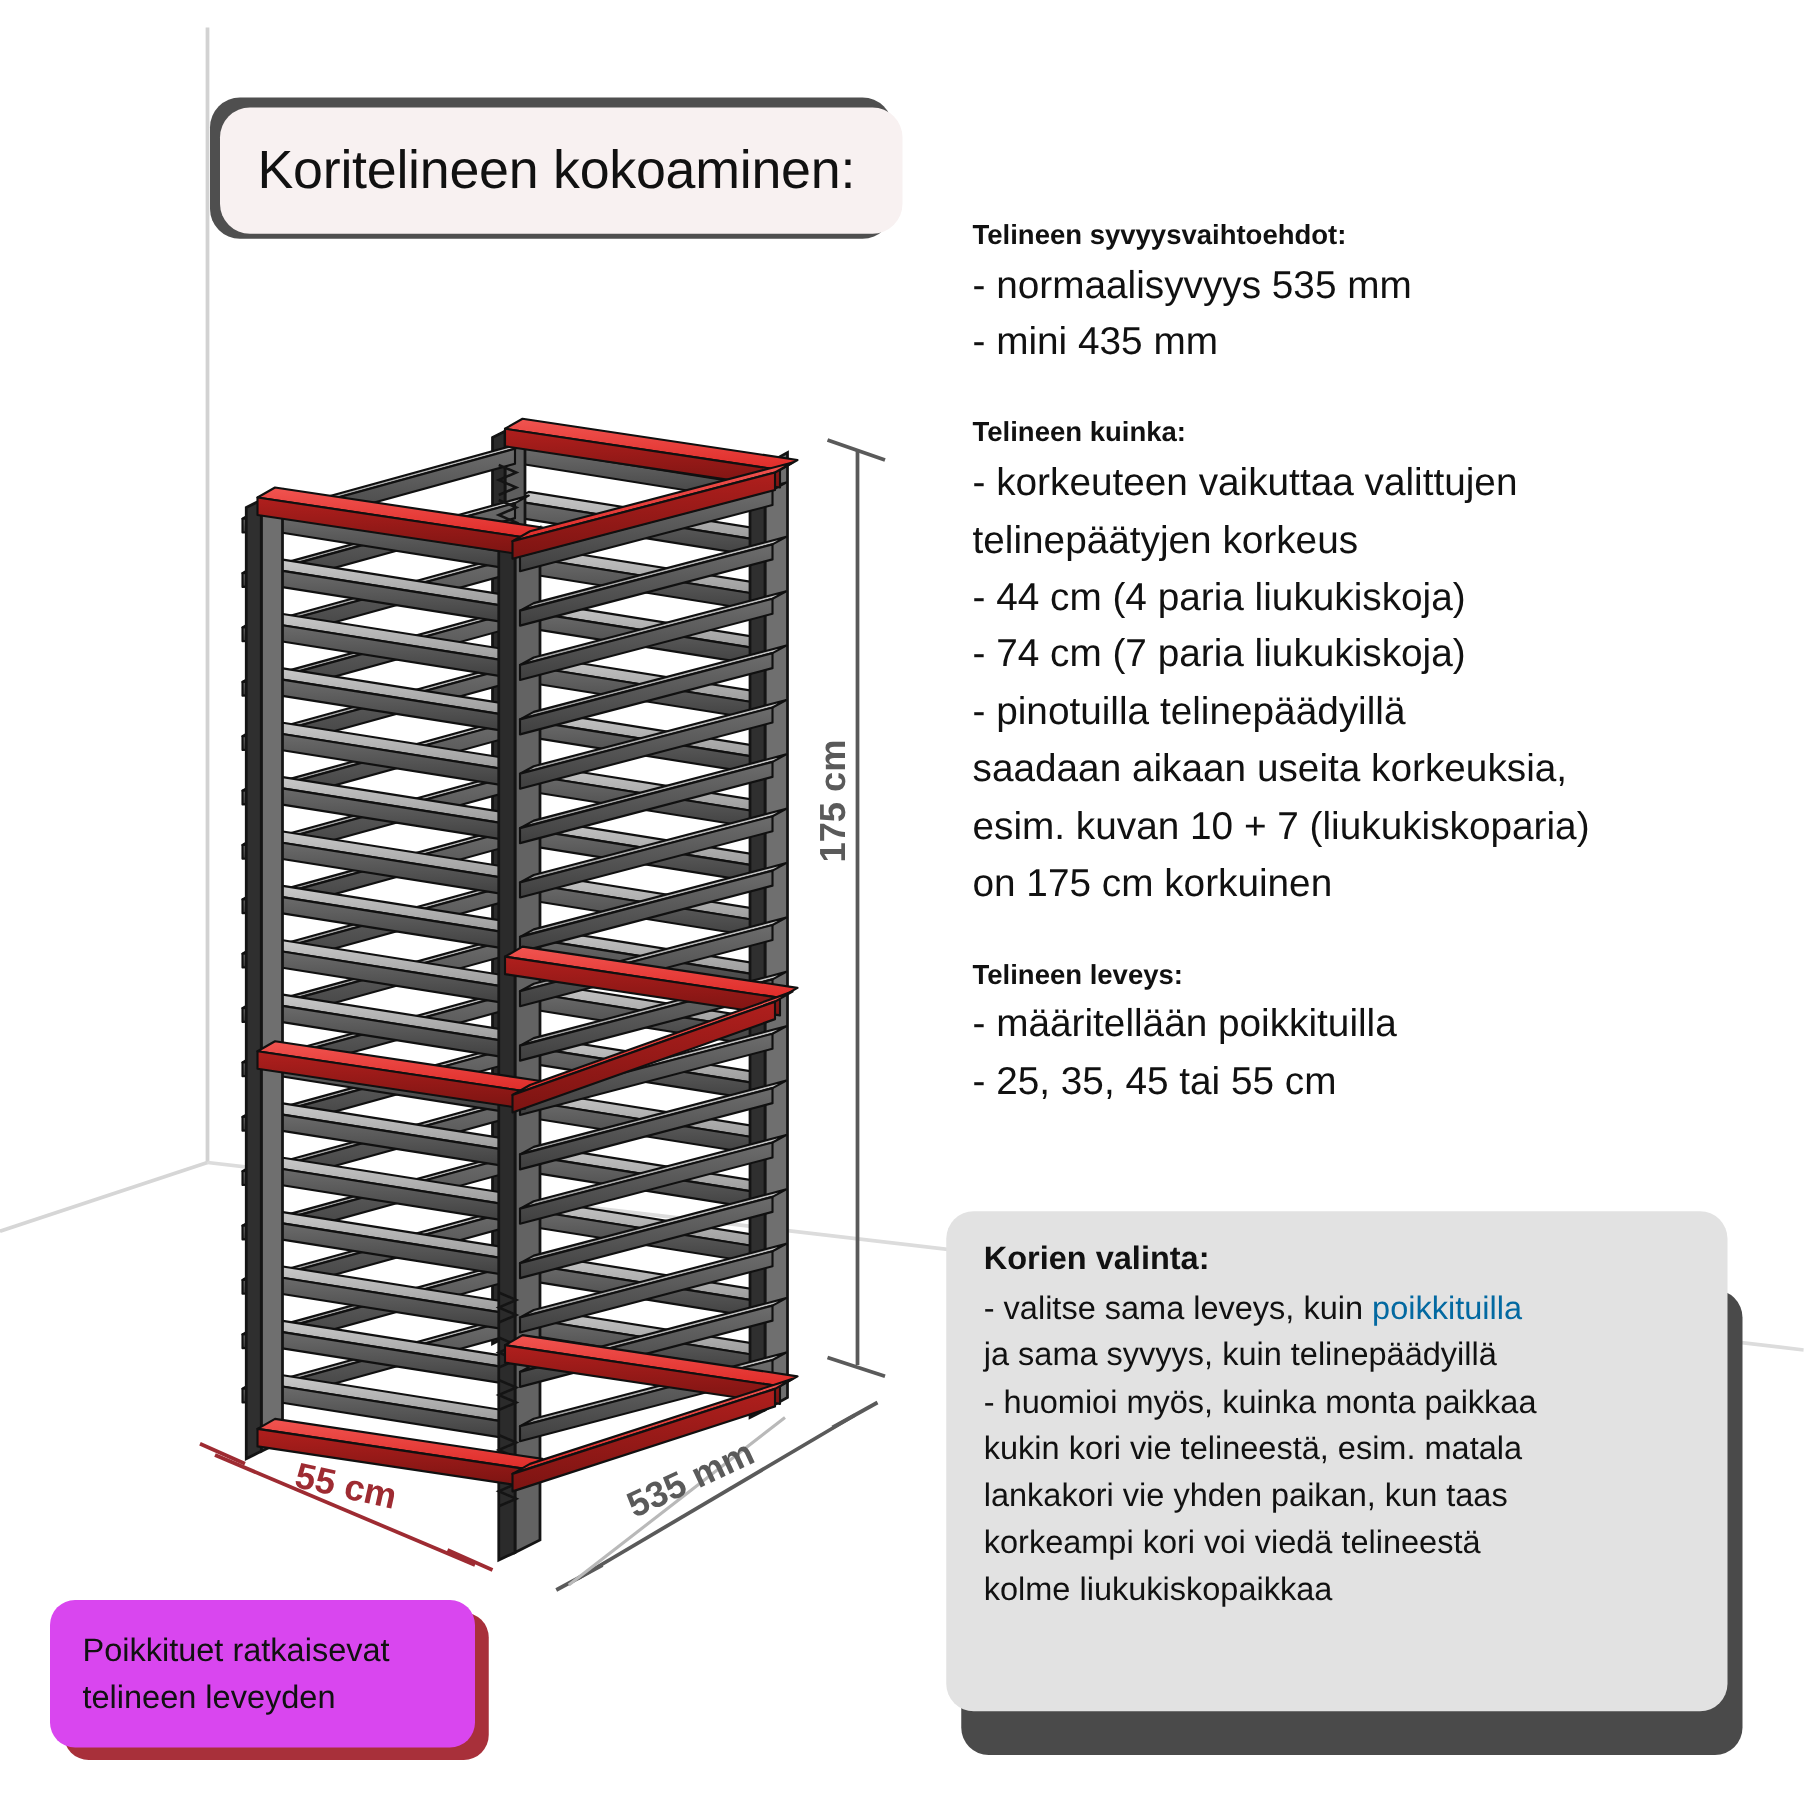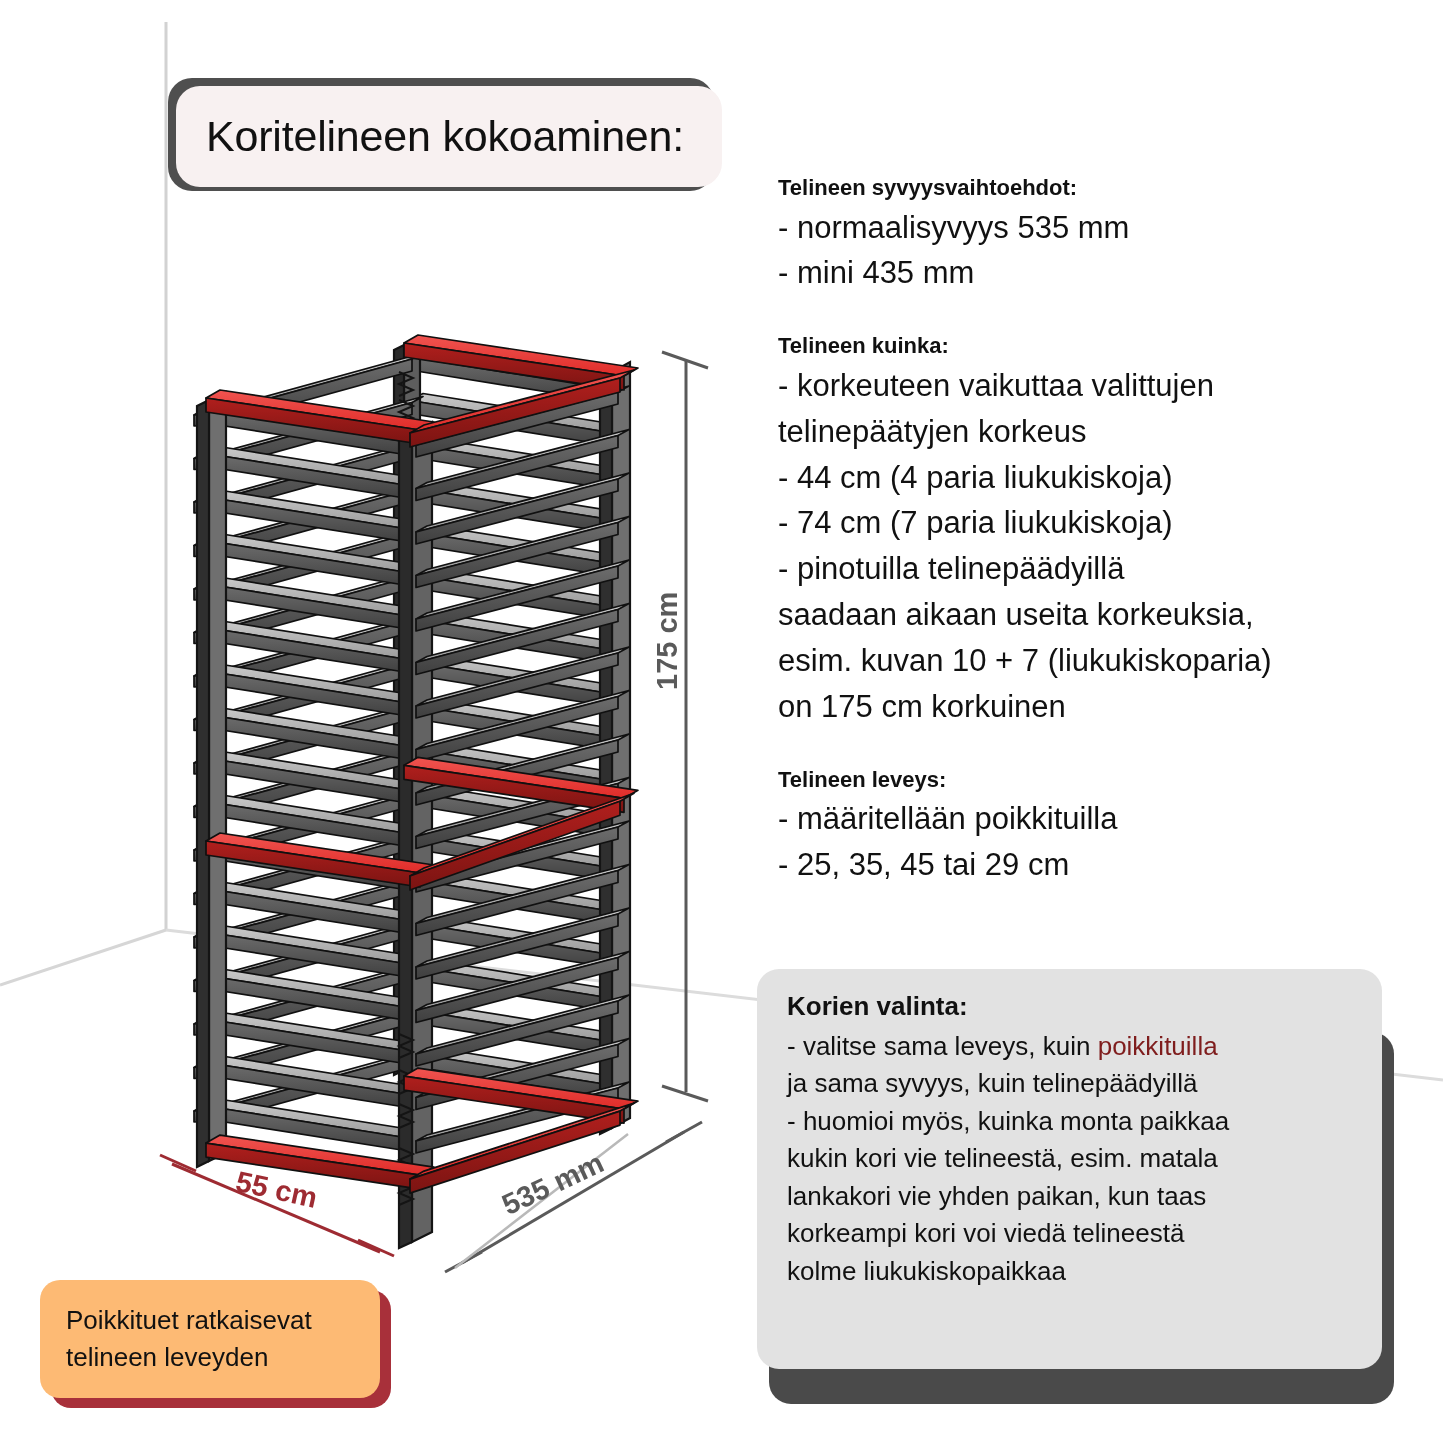--- a/index.html
+++ b/index.html
@@ -43,39 +43,39 @@
     white-space:nowrap;
   }
 
   
   #bl-callout-shadow{
     left:51px;top:1290px;width:340px;height:118px;
     background:#a8303a;border-radius:20px;z-index:5;
   }
   #bl-callout{
     left:40px;top:1280px;width:340px;height:118px;
-    background:#fdba74;border-radius:20px;z-index:6;
+    background:#d946ef;border-radius:20px;z-index:6;
     display:flex;flex-direction:column;justify-content:center;
     padding:0 26px;box-sizing:border-box;
   }
   #bl-callout div{font-size:26px;color:#111;line-height:1.42;white-space:nowrap;}
 
   
   #br-callout-shadow{
     left:769px;top:1032px;width:625px;height:372px;
     background:#4a4a4a;border-radius:22px;z-index:5;
   }
   #br-callout{
     left:757px;top:969px;width:625px;height:400px;
     background:#e2e2e2;border-radius:22px;z-index:6;
     padding:22px 30px 0 30px;box-sizing:border-box;
   }
   #br-callout .hd{font-size:26px;font-weight:bold;color:#111;margin-bottom:6px;}
   #br-callout .ln{font-size:26px;color:#111;line-height:1.44;white-space:nowrap;}
-  .kw-red{color:#7f1d1d;}
+  .kw-red{color:#0369a1;}
 
   
   #text-col{
     position:absolute;left:778px;top:172px;width:600px;z-index:4;
   }
   #text-col .block{margin-bottom:0px;}
   #text-col .hd{font-size:22px;font-weight:bold;color:#111;line-height:1.48;white-space:nowrap;}
   #text-col .ln{font-size:31px;color:#111;line-height:1.48;white-space:nowrap;}
   #text-col .gap{height:34px;}
 
@@ -607,21 +607,21 @@
         <div class="ln">- 74 cm (7 paria liukukiskoja)</div>
         <div class="ln">- pinotuilla telinepäädyillä</div>
         <div class="ln">saadaan aikaan useita korkeuksia,</div>
         <div class="ln">esim. kuvan 10 + 7 (liukukiskoparia)</div>
         <div class="ln">on 175 cm korkuinen</div>
       </div>
       <div class="gap"></div>
       <div class="block">
         <div class="hd">Telineen leveys:</div>
         <div class="ln">- määritellään poikkituilla</div>
-        <div class="ln">- 25, 35, 45 tai 29 cm</div>
+        <div class="ln">- 25, 35, 45 tai 55 cm</div>
       </div>
     </div>
 
   <div class="callout" id="bl-callout-shadow"></div>
   <div class="callout" id="bl-callout">
       <div>Poikkituet ratkaisevat</div>
       <div>telineen leveyden</div>
     </div>
 
   <div class="callout" id="br-callout-shadow"></div>

